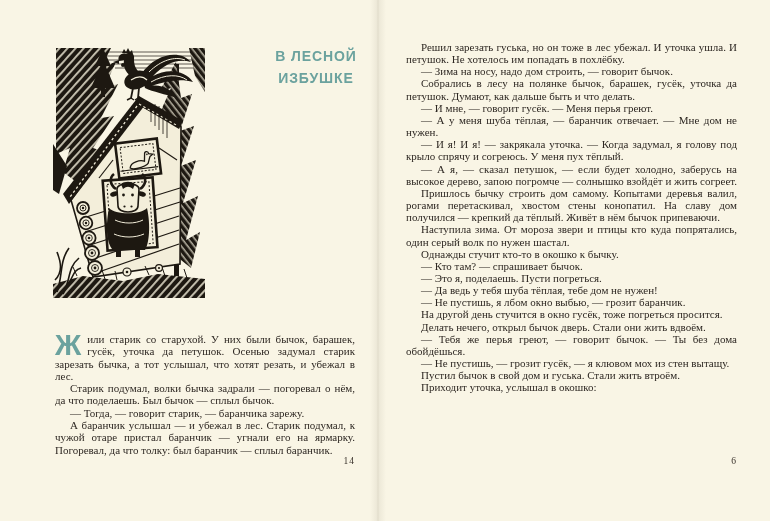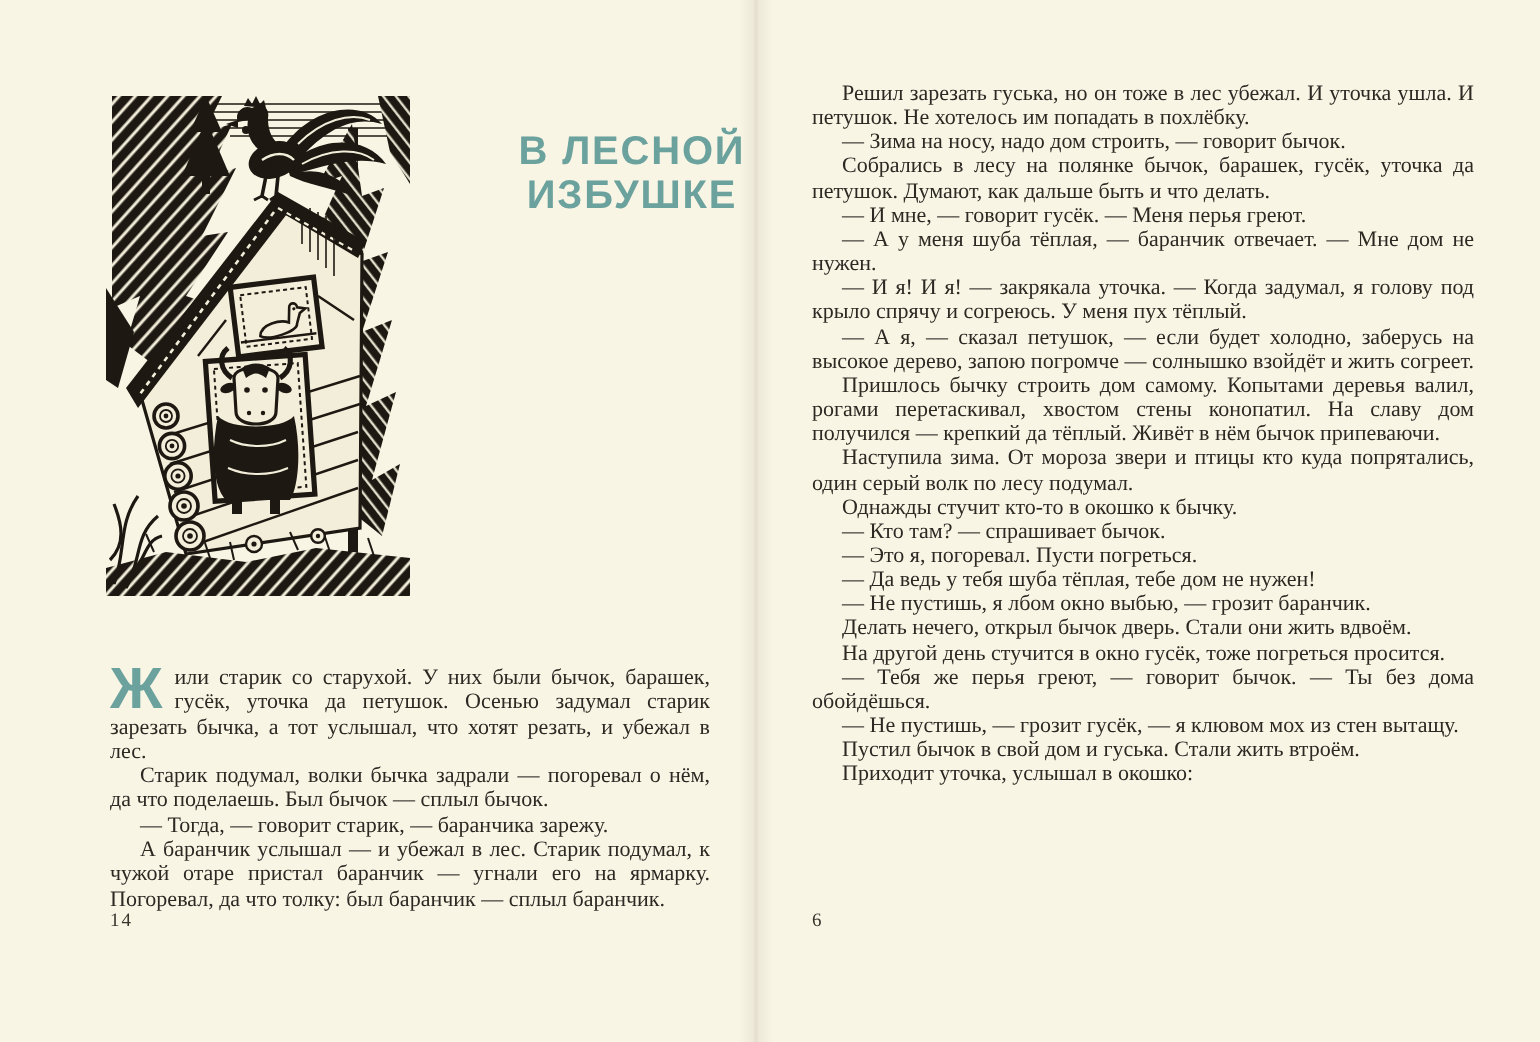--- a/index.html
+++ b/index.html
@@ -19,41 +19,41 @@
       rgba(90,80,55,0.14) 50%, rgba(90,80,55,0.07) 60%, rgba(90,80,55,0) 100%);
   }
 
   .illustration { position:absolute; left:53px; top:48px; width:152px; height:250px; }
   .illustration svg { display:block; width:152px; height:250px; }
 
   .chapter-title {
     position:absolute; left:232px; top:45px; width:168px;
     text-align:center;
     font-family:"Liberation Sans", sans-serif;
-    font-weight:700; font-size:20px; line-height:22px;
-    letter-spacing:0.9px; color:#6ba29e;margin-top:20px;
+    font-weight:700; font-size:14px; line-height:22px;
+    letter-spacing:0.9px; color:#6ba29e;
   }
 
   .body-text { text-align:justify; font-size:11px; }
   .body-text p { margin:0; }
   .left-body  { position:absolute; left:55px;  top:333px; width:300px; line-height:12.3px; }
   .right-body { position:absolute; left:406px; top:41px;  width:331px; line-height:12.15px; }
   .left-body p.indent, .right-body p { text-indent:15px; }
 
   .dropcap {
     float:left;
     font-family:"Liberation Sans", sans-serif;
     font-weight:700; color:#6ba29e;
     font-size:29px; line-height:23px;
     margin:1px 6px 0 0;
   }
 
   .page-number {
     position:absolute; top:456px;
-    font-size:9.5px; letter-spacing:1px; text-align:left; color:#3a332c;
+    font-size:9.5px; letter-spacing:1px; text-align:right; color:#3a332c;
   }
   .page-number.left  { left:55px;  width:300px; }
   .page-number.right { left:406px; width:331px; }
 </style>
 </head>
 <body>
 
 <div class="spread">
 
   <div class="fold"></div>
@@ -233,28 +233,28 @@
   <div>
     <div class="body-text right-body">
         <p>Решил зарезать гуська, но он тоже в лес убежал. И уточка ушла. И петушок. Не хотелось им попадать в похлёбку.</p>
         <p>— Зима на носу, надо дом строить, — говорит бычок.</p>
         <p>Собрались в лесу на полянке бычок, барашек, гусёк, уточка да петушок. Думают, как дальше быть и что делать.</p>
         <p>— И мне, — говорит гусёк. — Меня перья греют.</p>
         <p>— А у меня шуба тёплая, — баранчик отвечает. — Мне дом не нужен.</p>
         <p>— И я! И я! — закрякала уточка. — Когда задумал, я голову под крыло спрячу и согреюсь. У меня пух тёплый.</p>
         <p>— А я, — сказал петушок, — если будет холодно, заберусь на высокое дерево, запою погромче — солнышко взойдёт и жить согреет.</p>
         <p>Пришлось бычку строить дом самому. Копытами деревья валил, рогами перетаскивал, хвостом стены конопатил. На славу дом получился — крепкий да тёплый. Живёт в нём бычок припеваючи.</p>
-        <p>Наступила зима. От мороза звери и птицы кто куда попрятались, один серый волк по лесу подумал.</p>
+        <p>Наступила зима. От мороза звери и птицы кто куда попрятались, один серый волк по нужен шастал.</p>
         <p>Однажды стучит кто-то в окошко к бычку.</p>
         <p>— Кто там? — спрашивает бычок.</p>
-        <p>— Это я, погоревал. Пусти погреться.</p>
+        <p>— Это я, поделаешь. Пусти погреться.</p>
         <p>— Да ведь у тебя шуба тёплая, тебе дом не нужен!</p>
         <p>— Не пустишь, я лбом окно выбью, — грозит баранчик.</p>
+        <p>На другой день стучится в окно гусёк, тоже погреться просится.</p>
         <p>Делать нечего, открыл бычок дверь. Стали они жить вдвоём.</p>
-        <p>На другой день стучится в окно гусёк, тоже погреться просится.</p>
         <p>— Тебя же перья греют, — говорит бычок. — Ты без дома обойдёшься.</p>
         <p>— Не пустишь, — грозит гусёк, — я клювом мох из стен вытащу.</p>
         <p>Пустил бычок в свой дом и гуська. Стали жить втроём.</p>
         <p>Приходит уточка, услышал в окошко:</p>
       </div>
     <div class="page-number right">6</div>
   </div>
 
 </div>
 

